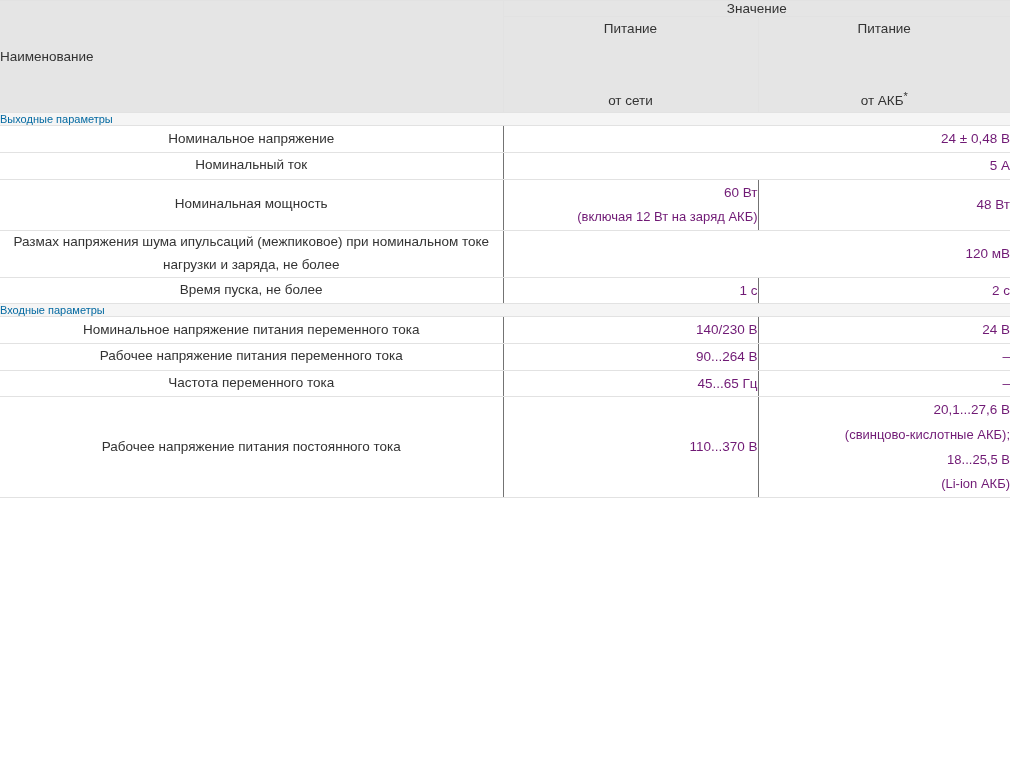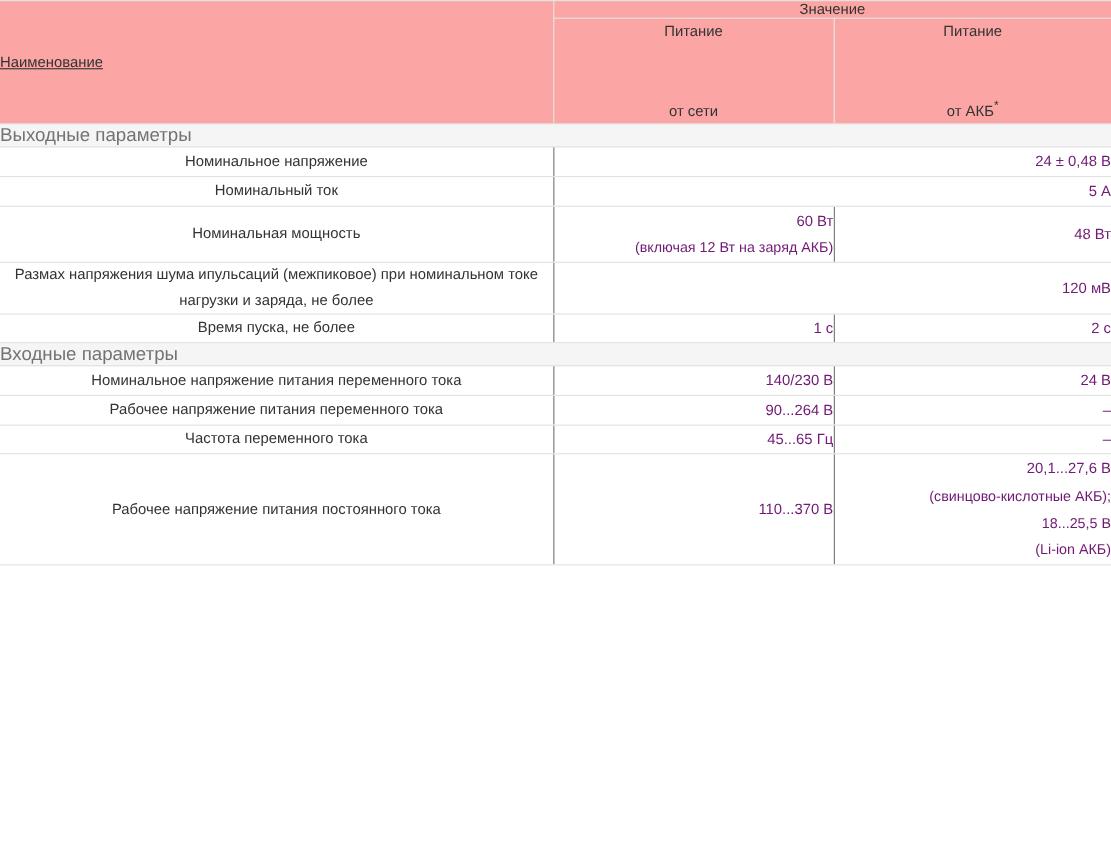--- a/index.html
+++ b/index.html
@@ -25,30 +25,29 @@
     border-bottom: 1px solid #e2e2e2;
     vertical-align: middle;
     font-weight: normal;
     padding: 0;
   }
   col.c-name  { width: 503px; }
   col.c-mains { width: 255px; }
   col.c-batt  { width: 252px; }
 
   .hdr-row td, .hdr-row th {
-    background: #fca5a5;
+    background: #e5e5e5;
     border-top: none;
   }
   .th-name {
     padding: 18px 0 18px 20px;
     text-align: left;
     color: #333;
     font-size: 13.5px;
     line-height: 1.45;
-    text-decoration: underline;
   }
   .th-value {
     text-align: center;
     padding: 14px 10px;
     border-left: 1px solid #e2e2e2;
     color: #333;
     font-size: 13.5px;
   }
   .th-sub {
     text-align: center;
@@ -58,22 +57,22 @@
     color: #333;
     font-size: 13.5px;
     line-height: 1.75;
   }
   .th-sub .l2 { display: block; margin-top: 48px; }
 
   .section-row td {
     background: #f5f5f5;
     padding: 14px 0 14px 20px;
     font-weight: bold;
-    color: #737373;
-    font-size: 17px;
+    color: #0369a1;
+    font-size: 11px;
     margin-left: 44px;
   }
   .name-cell {
     padding: 16px 18px 16px 20px;
     text-align: center;
     line-height: 1.7;
     color: #333;
   }
   .val-cell {
     text-align: right;

